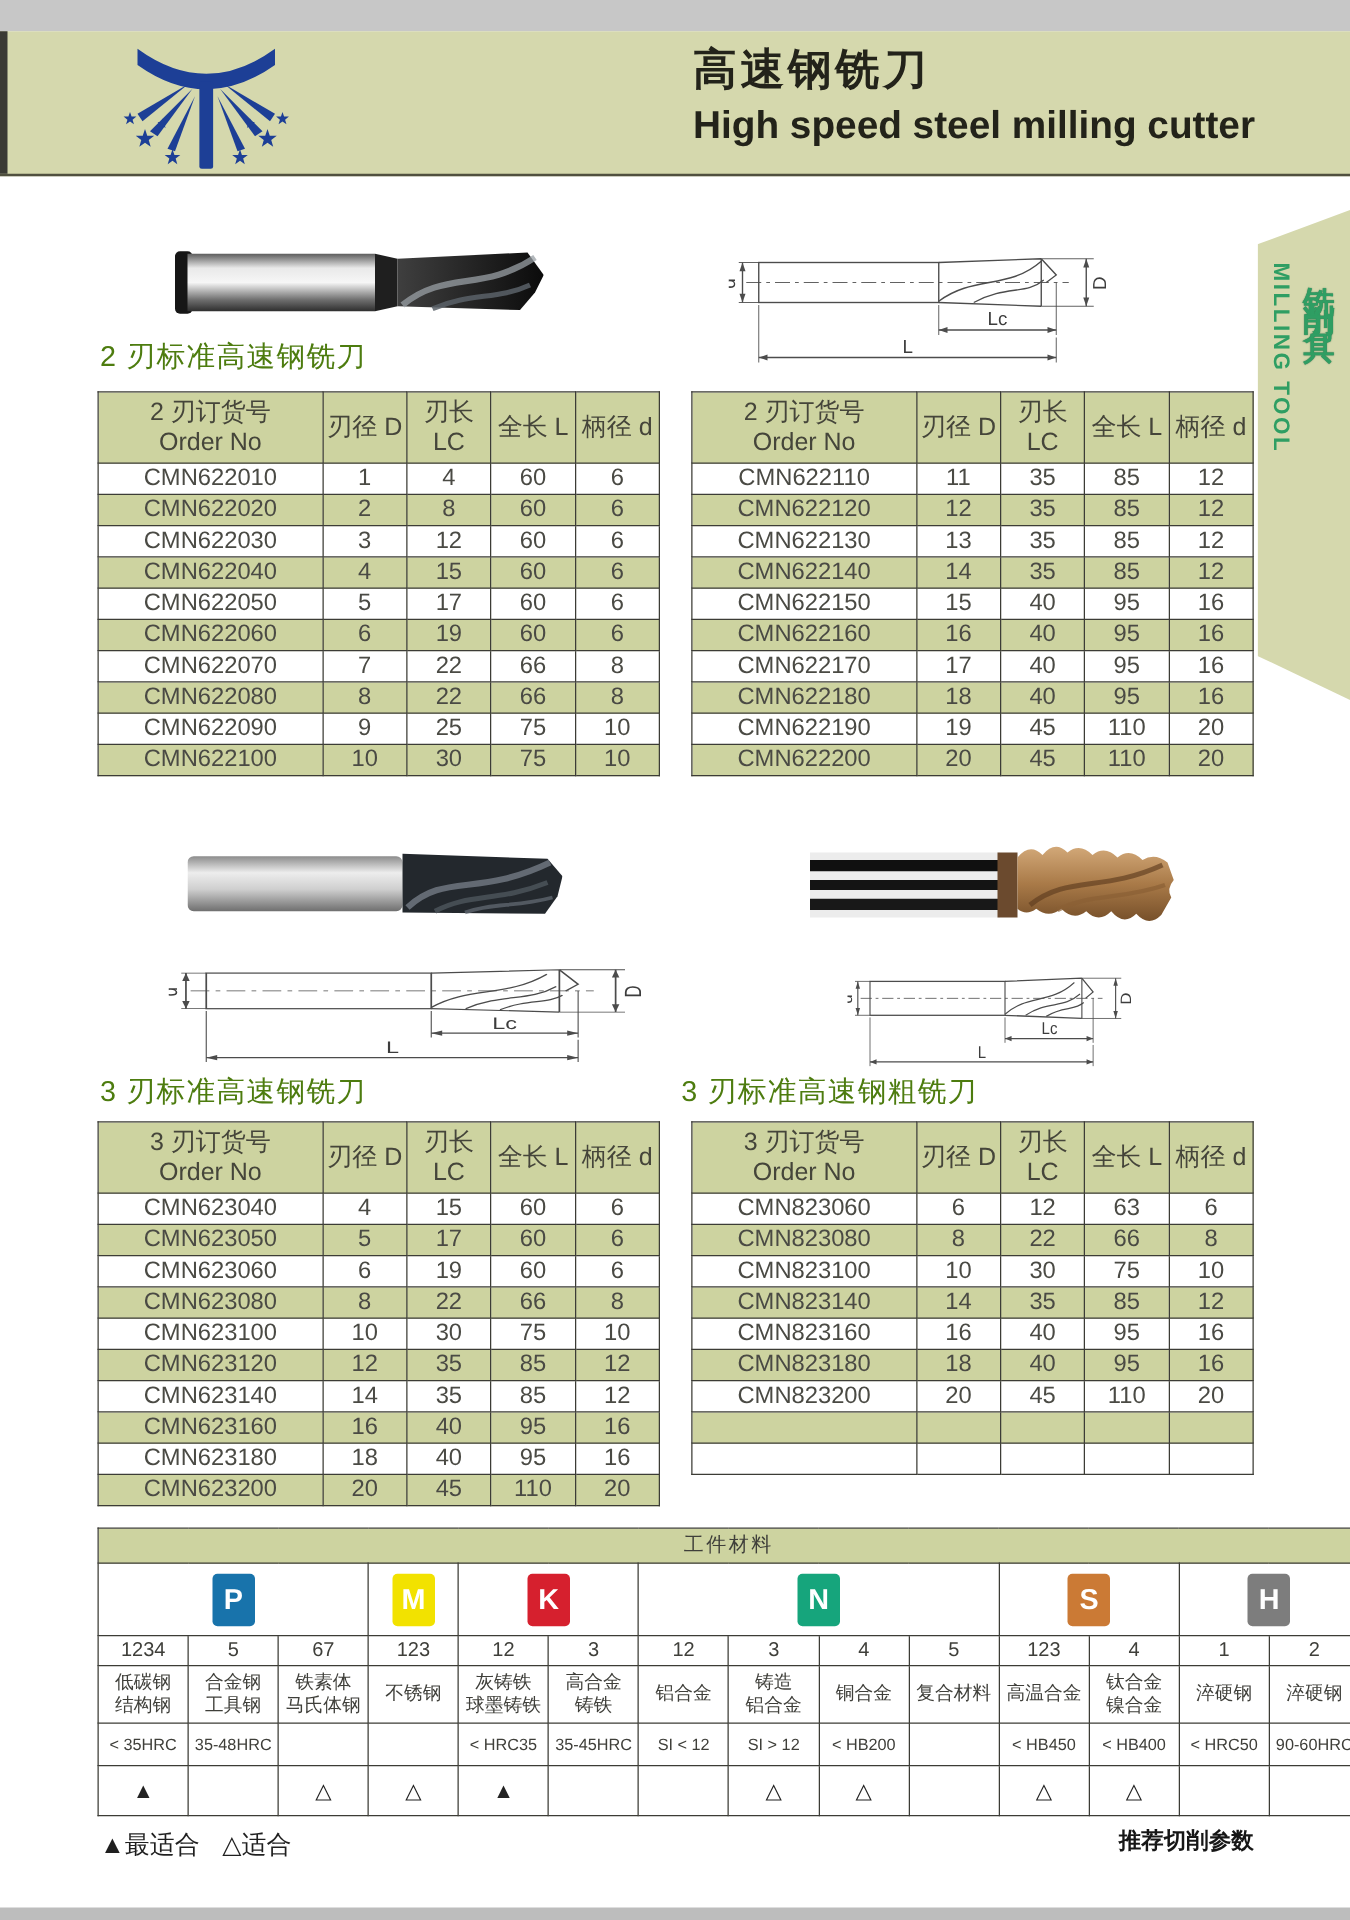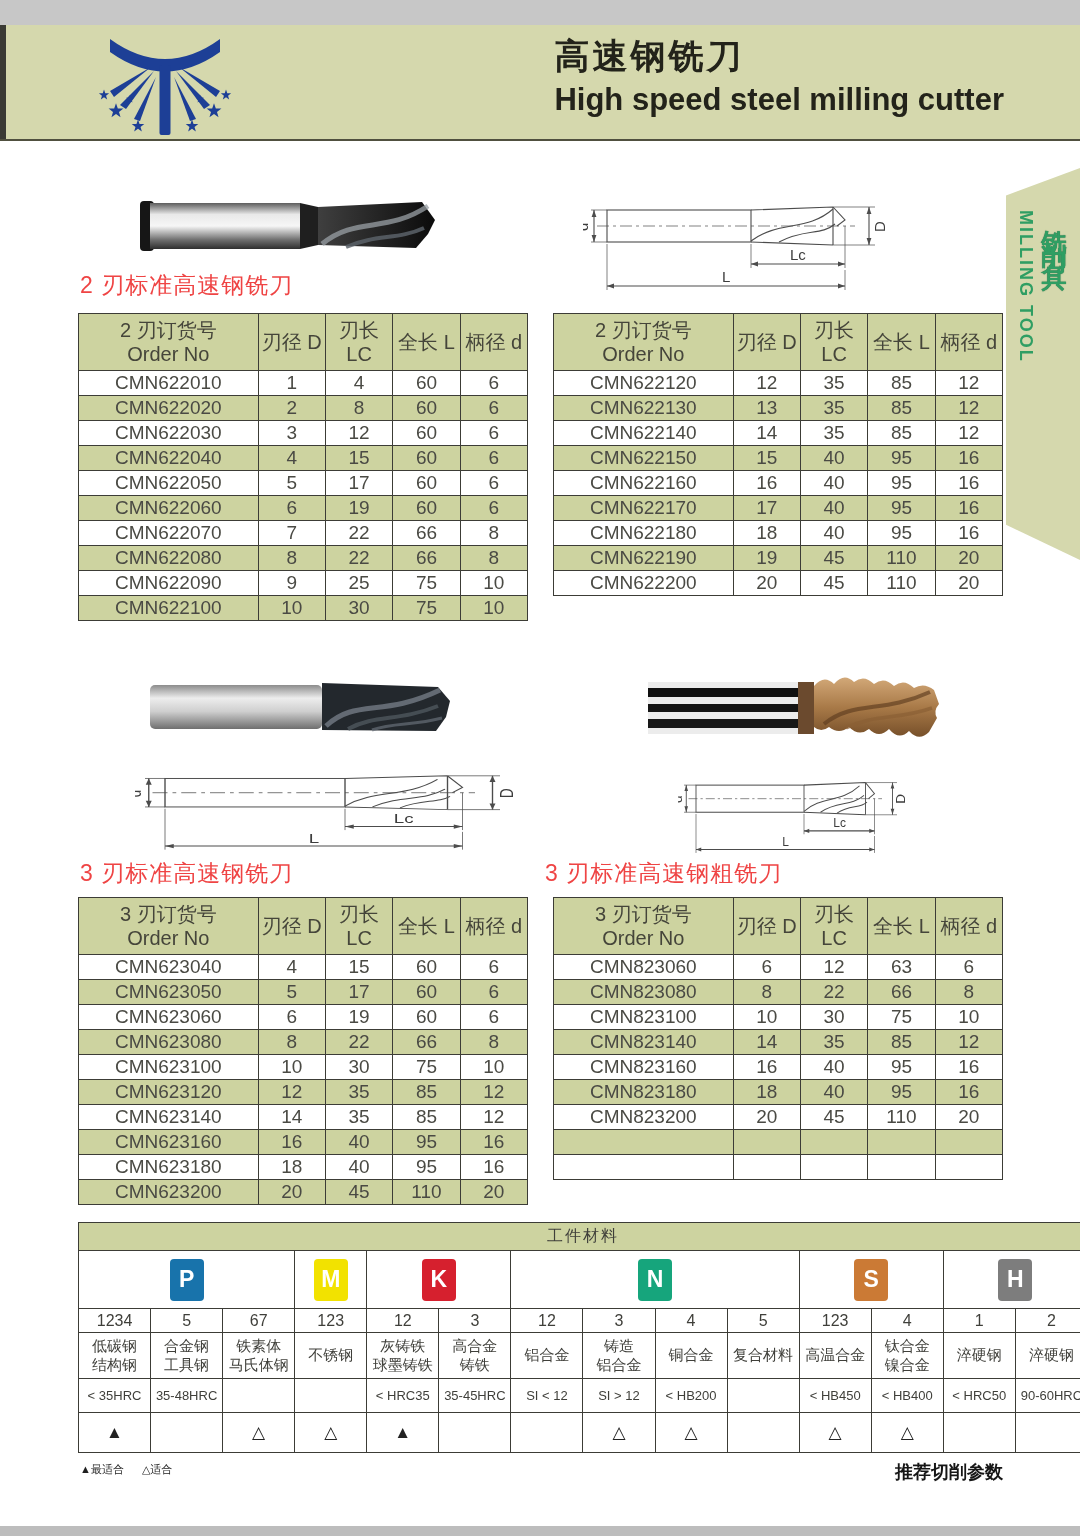--- a/index.html
+++ b/index.html
@@ -16,21 +16,21 @@
   .titles{position:absolute;right:76px;top:8px;text-align:left;color:#23231a}
   .title-zh{font-size:35px;font-weight:bold;letter-spacing:3px;line-height:46px}
   .title-en{font-size:31px;font-weight:bold;line-height:42px}
 
   .sidetab{position:absolute;right:0;top:168px;width:74px;height:392px;background:#d5d8ad;
            clip-path:polygon(0 7%,100% 0,100% 100%,0 91%);
            display:flex;flex-direction:row;justify-content:center;align-items:flex-start;padding-top:42px;gap:3px}
   .sidetab .en{writing-mode:vertical-rl;font-size:18px;font-weight:bold;color:#2f9e63;letter-spacing:2px}
   .sidetab .zh{writing-mode:vertical-rl;font-size:25px;font-weight:bold;color:#2f9e63;letter-spacing:12px;text-shadow:0 0 1px #1c5c39}
 
-  .sec-title{position:absolute;font-size:23px;font-weight:normal;color:#ef4444;letter-spacing:1px}
+  .sec-title{position:absolute;font-size:23px;font-weight:normal;color:#4d7c0f;letter-spacing:1px}
 
   .ph,.tech{position:absolute}
 
   table.spec{position:absolute;width:450px;border-collapse:collapse;table-layout:fixed;font-size:19px;color:#4a4a44}
   .spec th,.spec td{border:1px solid #3c3c36;text-align:center;vertical-align:middle;padding:0}
   .spec thead th{background:#cdd3a0;height:57px;font-weight:normal;font-size:20px;color:#45453a;white-space:pre-line;line-height:1.2}
   .spec tbody td{height:25px;background:#ffffff}
   .spec tbody tr:nth-child(even) td{background:#cdd3a0}
   .spec col.c0{width:40%}
 
@@ -38,21 +38,21 @@
   .mat td{border:1px solid #3c3c36;text-align:center;vertical-align:middle;padding:0;background:#fff}
   .mat .title-row td{background:#cdd3a0;height:28px;font-size:16px;letter-spacing:2px}
   .mat .badge-row td{height:58px}
   .badge{width:34px;height:42px;margin:0 auto;border-radius:4px;display:flex;align-items:center;justify-content:center;
          font-size:23px;font-weight:bold;color:#ffffff}
   .mat .code-row td{height:24px;font-size:16px}
   .mat .name-row td{height:46px;font-size:15px;line-height:1.25;white-space:pre-line}
   .mat .hard-row td{height:34px;font-size:13px}
   .mat .tri-row td{height:40px;font-size:17px;color:#222}
 
-  .legend{position:absolute;left:80px;top:1462px;font-size:11px;color:#1f1f1f}
+  .legend{position:absolute;left:80px;top:1462px;font-size:20px;color:#1f1f1f}
   .legend span{margin-right:18px}
   .note{position:absolute;right:77px;top:1460px;font-size:18px;font-weight:bold;color:#161616}
   .pageno{position:absolute;right:22px;top:1532px;font-size:28px;color:#3b82f6}
 </style>
 </head>
 <body>
 
 <div class="page">
 
   <div class="topstrip"></div>
@@ -260,20 +260,27 @@
       <tr>
         <th>2 刃订货号
 Order No</th>
         <th>刃径 D</th>
         <th>刃长 LC</th>
         <th>全长 L</th>
         <th>柄径 d</th>
       </tr>
     </thead>
     <tbody>
+        <tr>
+          <td>CMN622110</td>
+          <td>11</td>
+          <td>35</td>
+          <td>85</td>
+          <td>12</td>
+        </tr>
         <tr>
           <td>CMN622120</td>
           <td>12</td>
           <td>35</td>
           <td>85</td>
           <td>12</td>
         </tr>
         <tr>
           <td>CMN622130</td>
           <td>13</td>

